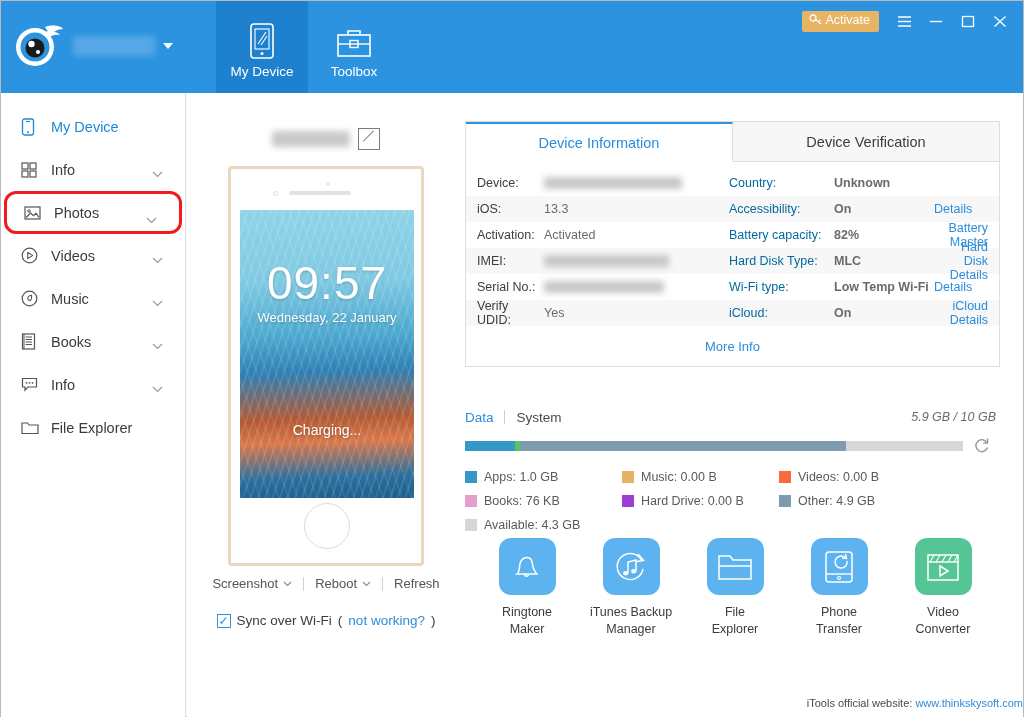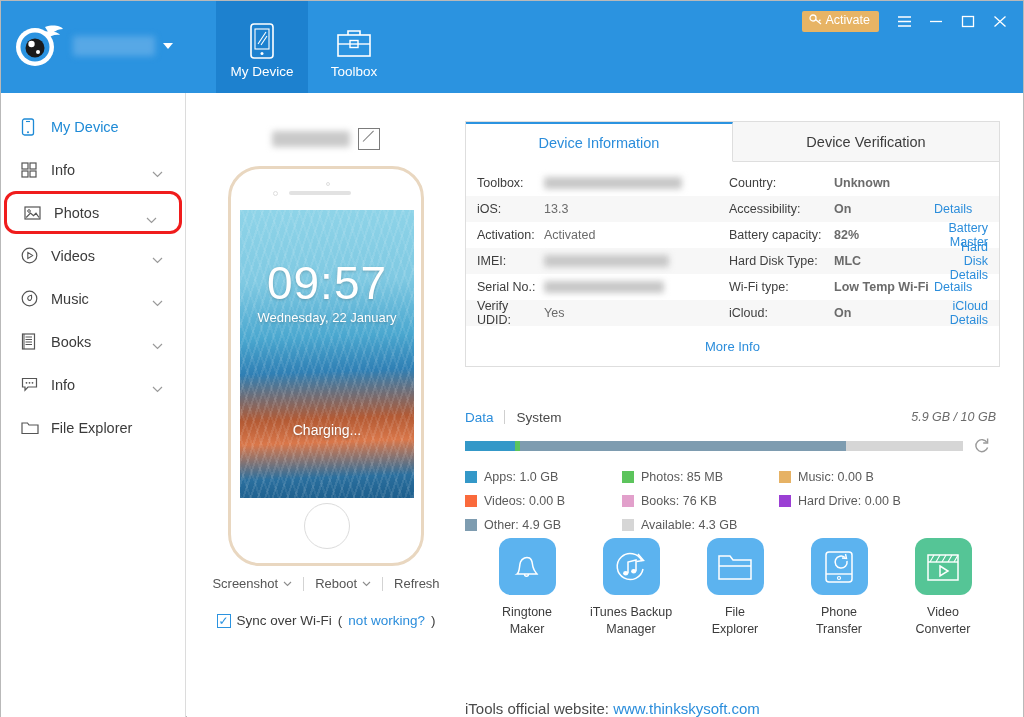--- a/index.html
+++ b/index.html
@@ -73,21 +73,21 @@
   .phone-title { display:flex; align-items:center; justify-content:center; gap:8px; margin-top:35px; }
   .phone-name { width:78px; height:16px; background:#c9c9c9; border-radius:2px; filter:blur(3.2px); }
   .rename-btn { width:22px; height:22px; border:1px solid #7b7b7b; position:relative; cursor:pointer; }
   .rename-btn:after{
     content:""; position:absolute; left:4px; top:12px; width:15px; height:1px;
     background:#7b7b7b; transform:rotate(-45deg); transform-origin:left center;
   }
 
   .phone {
     position:relative; width:196px; height:400px; margin:16px auto 0;
-    border:3px solid #e9d7c0; border-radius:32px; background:#fff;
+    border:3px solid #e9d7c0; border-radius:4px; background:#fff;
   }
   .phone .speaker { position:absolute; left:58px; top:22px; width:62px; height:4px; border-radius:2px; background:#e2e2e2; }
   .phone .cam { position:absolute; left:42px; top:22px; width:5px; height:5px; border-radius:50%; border:1px solid #dedede; }
   .phone .sensor { position:absolute; left:95px; top:13px; width:4px; height:4px; border-radius:50%; border:1px solid #dedede; }
   .phone .screen {
     position:absolute; left:9px; top:41px; width:174px; height:288px; overflow:hidden;
     background:linear-gradient(178deg,#8fd4e8 0%,#7fc9e2 25%,#4aa7cf 44%,#2f7fb4 56%,#b35a34 72%,#d9774a 80%,#2a6f9e 92%,#1d5e8c 100%);
   }
   .phone .screen:before{
     content:""; position:absolute; inset:0;
@@ -136,21 +136,21 @@
   }
   .itab.active { background:#fff; color:#2b8ddb; border-top:2px solid #2b93e0; border-bottom:1px solid #fff; }
   .itab.first { border-right:1px solid #dedede; }
 
   .inforows { padding-top:8px; }
   .inforow { display:flex; height:26px; align-items:center; font-size:12.5px; }
   .inforow.odd { background:#f7f7f7; }
   .cell { display:flex; align-items:center; height:26px; }
   .c-lab { width:78px; padding-left:11px; color:#3c3c3c; }
   .c-val { width:185px; color:#6b6b6b; }
-  .c-lab2 { width:105px; color:#404040; }
+  .c-lab2 { width:105px; color:#0369a1; }
   .c-val2 { width:100px; color:#6b6b6b;font-weight:bold; }
   .c-link { flex:1; text-align:right; padding-right:11px; color:#2b8ddb; cursor:pointer; }
   .blurval { width:125px; height:12px; background:#c7c7c7; border-radius:2px; filter:blur(3px); }
   .blurval.w2 { width:138px; }
   .blurval.w3 { width:120px; }
   .moreinfo { height:40px; display:flex; align-items:center; justify-content:center; color:#2b8ddb; font-size:13px; cursor:pointer; }
 
   .storage { position:absolute; left:0; top:312px; width:535px; }
   .st-head { display:flex; align-items:center; height:24px; font-size:13.5px; }
   .st-tab { padding-right:10px; cursor:pointer; }
@@ -165,22 +165,22 @@
   .legend { display:flex; flex-wrap:wrap; margin-top:11px; }
   .leg { width:157px; display:flex; align-items:center; gap:7px; height:24px; font-size:12.5px; color:#5a5a5a; }
   .sw { width:12px; height:12px; }
 
   .tools { position:absolute; left:10px; top:445px; width:520px; display:flex; }
   .tool { width:104px; display:flex; flex-direction:column; align-items:center; cursor:pointer; }
   .tool .ticon { width:57px; height:57px; border-radius:12px; display:flex; align-items:center; justify-content:center; }
   .tool .tlabel { margin-top:9px; text-align:center; font-size:12.5px; color:#3c3c3c; line-height:17px; }
 
   .footer {
-    position:absolute; left:0; bottom:0; width:558px; text-align:left;
-    font-size:15px; color:#4a4a4a;
+    position:absolute; left:0; bottom:8px; width:558px; text-align:right;
+    font-size:11px; color:#4a4a4a;
   }
 </style>
 </head>
 <body>
 
 <div id="app">
 
   <div class="titlebar">
 
     <div class="logo-wrap">
@@ -440,21 +440,21 @@
           <span>Device Information</span>
         </div>
         <div class="itab">
           <span>Device Verification</span>
         </div>
       </div>
 
       <div class="inforows">
 
         <div class="inforow">
-          <div class="cell c-lab">Toolbox:</div>
+          <div class="cell c-lab">Device:</div>
           <div class="cell c-val">
               <span class="blurval w2"></span>
             </div>
           <div class="cell c-lab2">Country:</div>
           <div class="cell c-val2">Unknown</div>
           <div class="cell c-link"></div>
         </div>
 
         <div class="inforow odd">
           <div class="cell c-lab">iOS:</div>
@@ -525,24 +525,20 @@
             <path d="M14 5.5 A6 6 0 1 0 14.6 10.5" fill="none" stroke="#9a9a9a" stroke-width="1.4"></path>
             <path d="M14.6 1.6 V6 H10.2" fill="none" stroke="#9a9a9a" stroke-width="1.4"></path>
           </svg>
         </span>
       </div>
 
       <div class="legend">
         <div class="leg">
             <span class="sw" style="background:#3498c8"></span>
             <span>Apps: 1.0 GB</span>
-          </div>
-        <div class="leg">
-            <span class="sw" style="background:#5cc45c"></span>
-            <span>Photos: 85 MB</span>
           </div>
         <div class="leg">
             <span class="sw" style="background:#e6b265"></span>
             <span>Music: 0.00 B</span>
           </div>
         <div class="leg">
             <span class="sw" style="background:#fa6a3c"></span>
             <span>Videos: 0.00 B</span>
           </div>
         <div class="leg">

